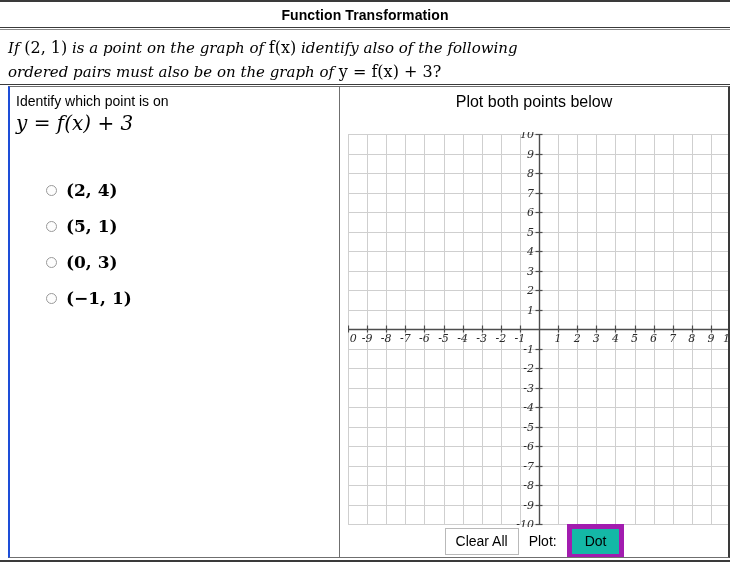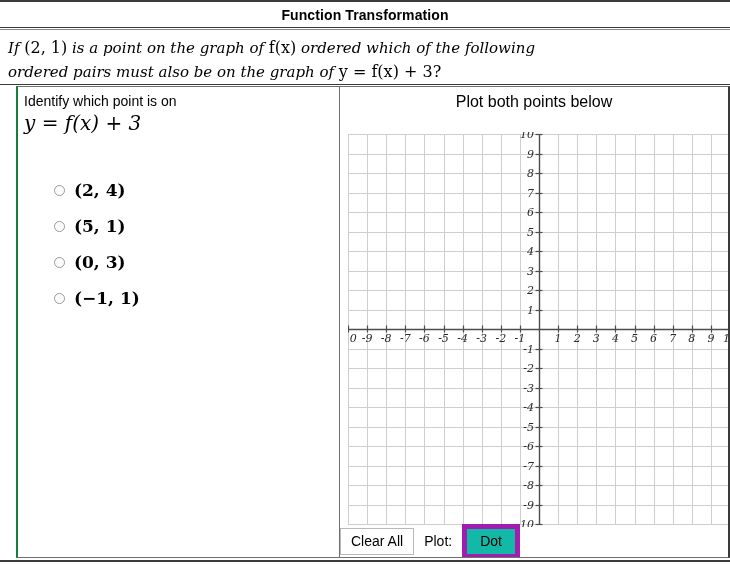--- a/index.html
+++ b/index.html
@@ -64,24 +64,24 @@
 
   
   .panel {
     position: absolute;
     box-sizing: border-box;
     border: 1px solid #6f6f6f;
     background: #ffffff;
     overflow: hidden;
   }
   .left-panel {
-    left: 16px; top: 86px;
+    left: 8px; top: 86px;
     width: 334px;
     height: 472px;
-    border-left: 2px solid #15803d;
+    border-left: 2px solid #1d4ed8;
   }
   .right-panel {
     left: 339px; top: 86px;
     width: 391px;
     height: 472px;
     border-right: 2px solid #3a3a3a;
   }
   .bottom-rule {
     position: absolute;
     left: 0; top: 560px;
@@ -146,21 +146,21 @@
   .graph-svg { display: block; }
 
   .graph-toolbar {
     position: absolute;
     left: 0;
     top: 438px;
     width: 389px;
     height: 32px;
     display: flex;
     align-items: center;
-    justify-content: flex-start;
+    justify-content: center;
     gap: 10px;
   }
   .btn {
     font-family: "Liberation Sans", sans-serif;
     font-size: 14px;
     padding: 4px 10px 5px 10px;
     box-sizing: border-box;
     background: #ffffff;
     border: 1px solid #b9b9b9;
     color: #000;
@@ -187,21 +187,21 @@
 <body>
 
 <div class="app">
 
   <div class="header-bar">
     <div class="header-title">Function Transformation</div>
   </div>
 
   <div class="prompt-block">
     <div class="mathline">
-      <span>If </span><span class="mp">(2, 1)</span><span> is a point on the graph of </span><span class="mp mi">f(x)</span><span> ordered which of the following</span>
+      <span>If </span><span class="mp">(2, 1)</span><span> is a point on the graph of </span><span class="mp mi">f(x)</span><span> identify also of the following</span>
     </div>
     <div class="mathline">
       <span>ordered pairs must also be on the graph of </span><span class="mp mi">y = f(x) + 3?</span>
     </div>
   </div>
 
   <div class="panel left-panel">
     <div class="lp-intro">Identify which point is on</div>
     <div class="lp-intro-math mi">y = f(x) + 3</div>
 

